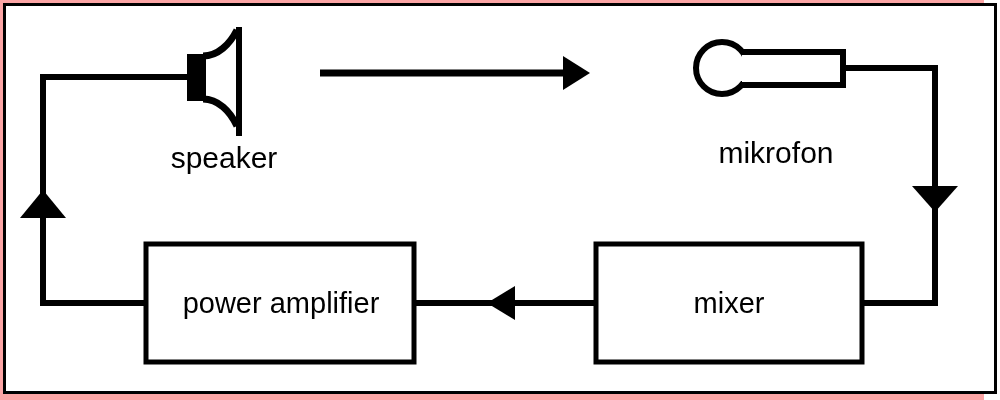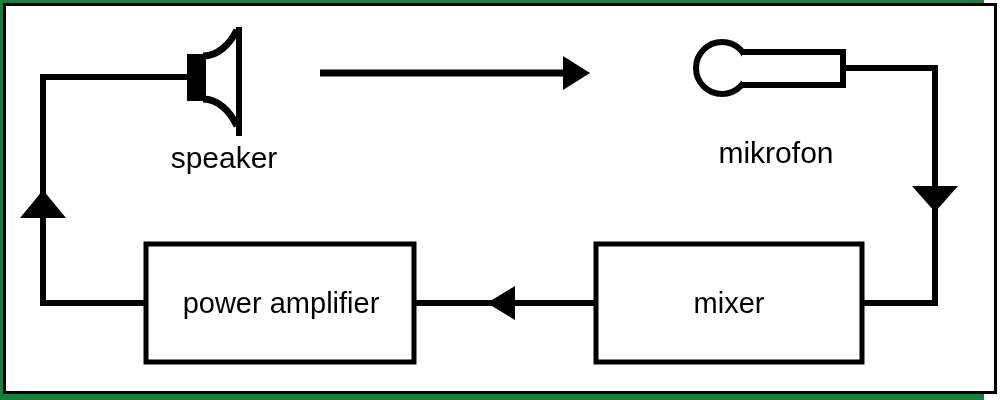--- a/index.html
+++ b/index.html
@@ -10,21 +10,21 @@
   body {
     width: 1000px;
     height: 400px;
     font-family: "Liberation Sans", sans-serif;
     overflow: hidden;
   }
   #diagram-root {
     position: relative;
     width: 984px;
     height: 400px;
-    background: #15803d;
+    background: #fca5a5;
   }
   #diagram-svg {
     position: absolute;
     left: 0;
     top: 0;
     width: 1000px;
     height: 400px;
     display: block;
   }
   .label-text {

